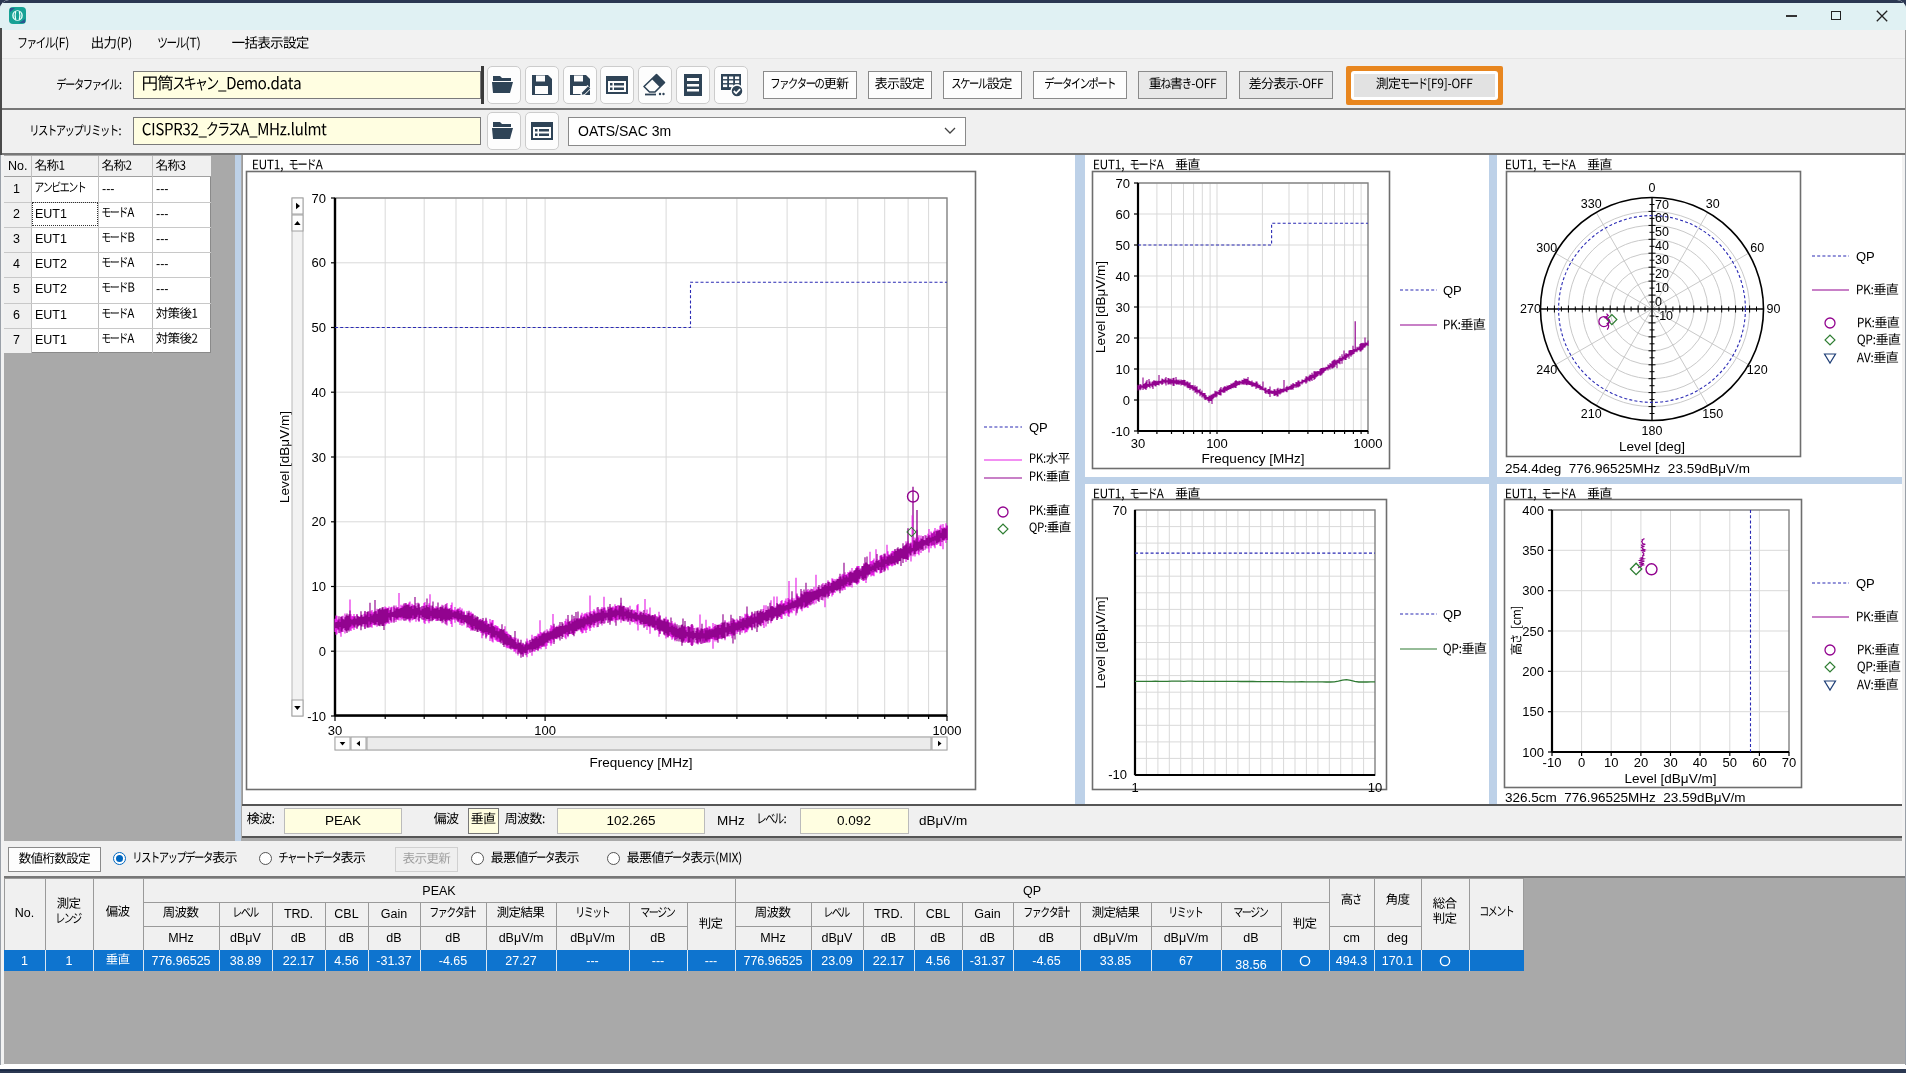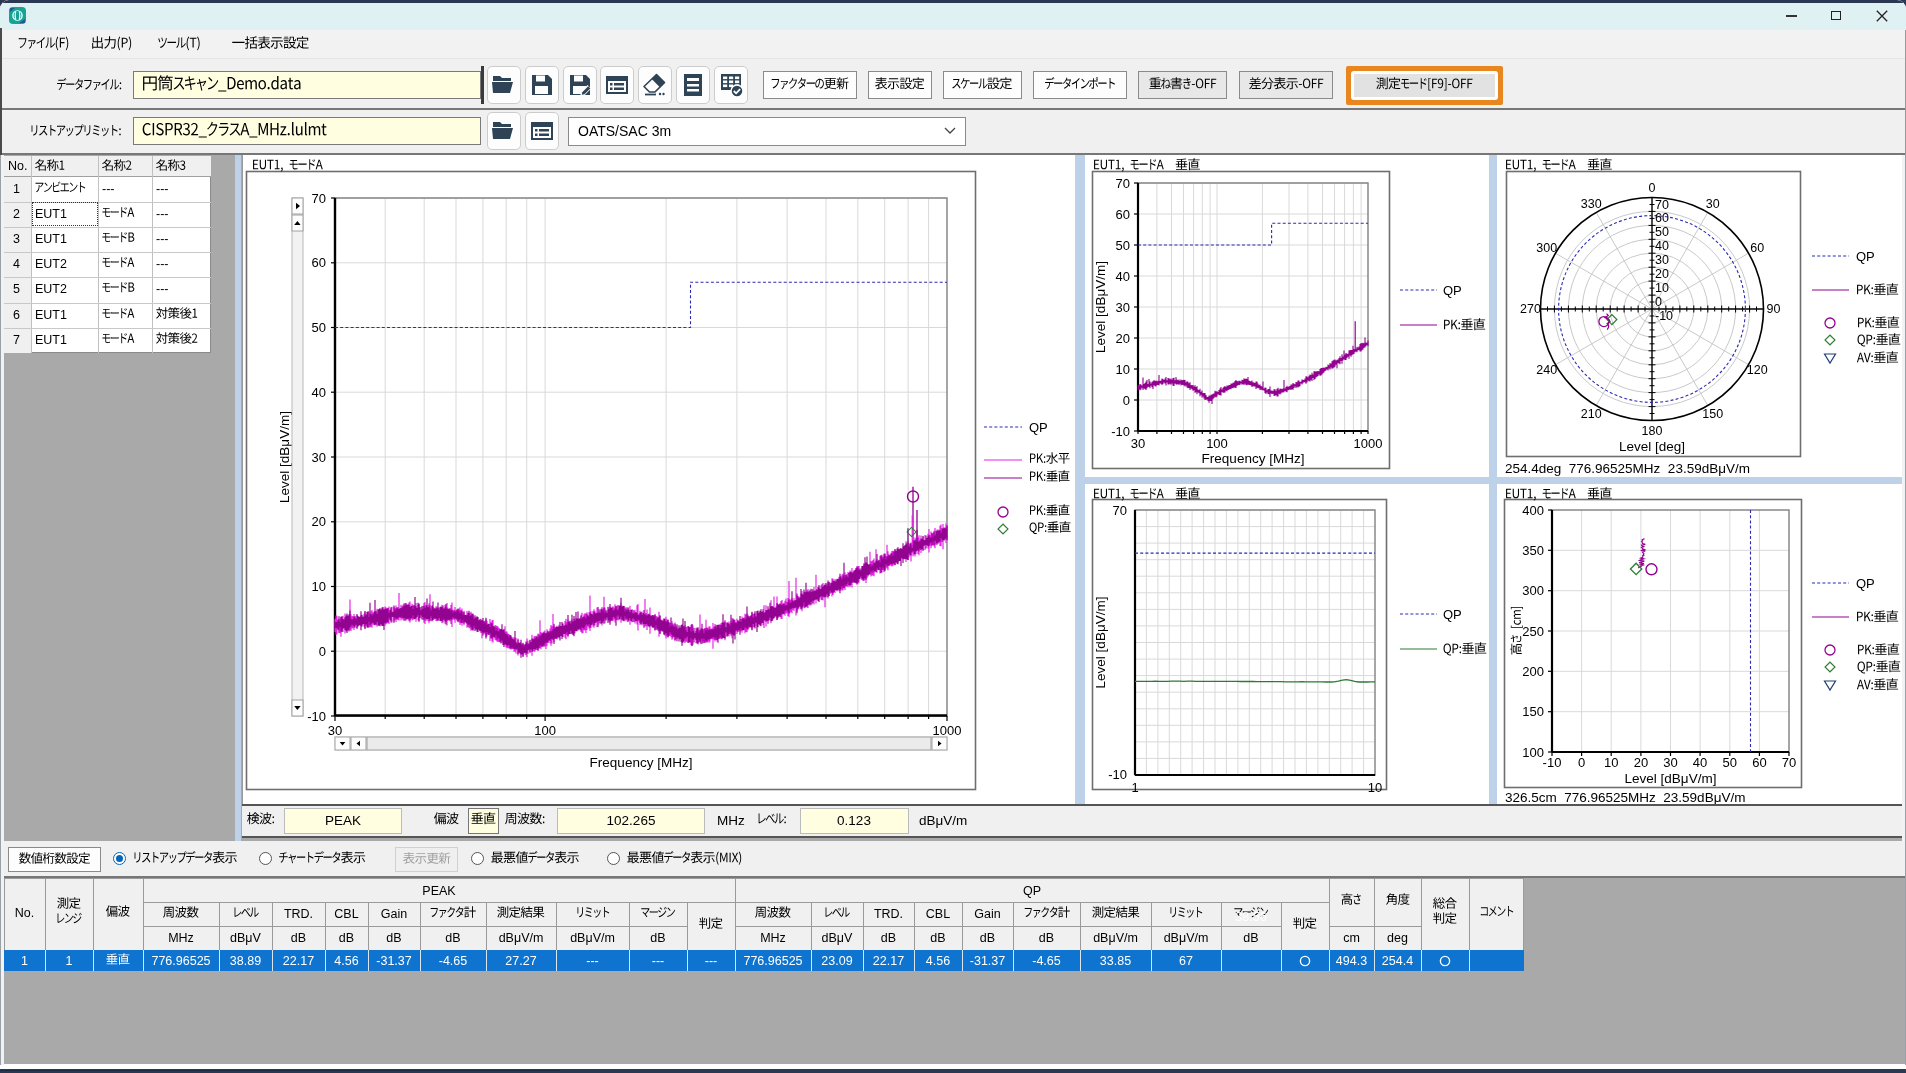--- a/index.html
+++ b/index.html
@@ -1202,21 +1202,21 @@
       <svg width="30" height="16" style="display:block;overflow:visible">
         <g fill="#000" transform="translate(0 11.18) scale(0.013000 -0.013000)">
           <use href="#g30EC" transform="translate(-60 0) scale(0.8 1)"></use>
           <use href="#g30D9" transform="translate(620 0) scale(0.8 1)"></use>
           <use href="#g30EB" transform="translate(1300 0) scale(0.8 1)"></use>
           <use href="#g003A" transform="translate(2034 0) scale(0.92 1)"></use>
         </g>
       </svg>
     </div>
     <div style="position:absolute;left:800px;top:808px;width:109px;height:26px;background:#fffee1;border:1px solid #bbb;"></div>
-    <div style="position:absolute;left:854px;top:813px;transform:translateX(-50%);font-size:13.5px;color:#000;white-space:nowrap;">0.123</div>
+    <div style="position:absolute;left:854px;top:813px;transform:translateX(-50%);font-size:13.5px;color:#000;white-space:nowrap;">0.092</div>
     <div style="position:absolute;left:919px;top:813px;font-size:13.5px;color:#000;">dBμV/m</div>
     <div style="position:absolute;left:0px;top:841px;width:1906px;height:37px;background:#f0f0f0;border-bottom:2px solid #777;"></div>
     <div style="position:absolute;left:8px;top:847px;width:93px;height:25px;background:#fdfdfd;border:1px solid #8a8a8a;"></div>
     <div style="position:absolute;left:18.875px;top:852px">
       <svg width="71" height="16" style="display:block;overflow:visible">
         <g fill="#000" transform="translate(0 10.75) scale(0.012500 -0.012500)">
           <use href="#g6570" x="-25"></use>
           <use href="#g5024" x="925"></use>
           <use href="#g6841" x="1875"></use>
           <use href="#g6570" x="2825"></use>
@@ -1617,26 +1617,26 @@
     <div style="position:absolute;left:658px;top:954px;transform:translateX(-50%);font-size:12.5px;color:#fff;white-space:nowrap;">---</div>
     <div style="position:absolute;left:711px;top:954px;transform:translateX(-50%);font-size:12.5px;color:#fff;white-space:nowrap;">---</div>
     <div style="position:absolute;left:773px;top:954px;transform:translateX(-50%);font-size:12.5px;color:#fff;white-space:nowrap;">776.96525</div>
     <div style="position:absolute;left:837px;top:954px;transform:translateX(-50%);font-size:12.5px;color:#fff;white-space:nowrap;">23.09</div>
     <div style="position:absolute;left:888.5px;top:954px;transform:translateX(-50%);font-size:12.5px;color:#fff;white-space:nowrap;">22.17</div>
     <div style="position:absolute;left:938px;top:954px;transform:translateX(-50%);font-size:12.5px;color:#fff;white-space:nowrap;">4.56</div>
     <div style="position:absolute;left:987.5px;top:954px;transform:translateX(-50%);font-size:12.5px;color:#fff;white-space:nowrap;">-31.37</div>
     <div style="position:absolute;left:1046.5px;top:954px;transform:translateX(-50%);font-size:12.5px;color:#fff;white-space:nowrap;">-4.65</div>
     <div style="position:absolute;left:1115.5px;top:954px;transform:translateX(-50%);font-size:12.5px;color:#fff;white-space:nowrap;">33.85</div>
     <div style="position:absolute;left:1186px;top:954px;transform:translateX(-50%);font-size:12.5px;color:#fff;white-space:nowrap;">67</div>
-    <div style="position:absolute;left:1251px;top:910px;transform:translateX(-50%);font-size:12.5px;color:#fff;white-space:nowrap;">38.56</div>
+    <div style="position:absolute;left:1251px;top:958px;transform:translateX(-50%);font-size:12.5px;color:#fff;white-space:nowrap;">38.56</div>
     <svg style="position:absolute;left:1299px;top:954.5px" width="12" height="12">
       <circle cx="6" cy="6" r="4.6" fill="none" stroke="#fff" stroke-width="1.4"></circle>
     </svg>
     <div style="position:absolute;left:1351.5px;top:954px;transform:translateX(-50%);font-size:12.5px;color:#fff;white-space:nowrap;">494.3</div>
-    <div style="position:absolute;left:1397.5px;top:954px;transform:translateX(-50%);font-size:12.5px;color:#fff;white-space:nowrap;">254.4</div>
+    <div style="position:absolute;left:1397.5px;top:954px;transform:translateX(-50%);font-size:12.5px;color:#fff;white-space:nowrap;">170.1</div>
     <svg style="position:absolute;left:1439px;top:954.5px" width="12" height="12">
       <circle cx="6" cy="6" r="4.6" fill="none" stroke="#fff" stroke-width="1.4"></circle>
     </svg>
     <div style="position:absolute;left:0px;top:1064px;width:1906px;height:6px;background:#fff;"></div>
     <div style="position:absolute;left:0px;top:1069px;width:1906px;height:4px;background:#2b3852;"></div>
     <div style="position:absolute;left:0px;top:1070px;width:560px;height:3px;background:#1b2a45;"></div>
     <svg width="0" height="0" style="position:absolute">
       <defs>
         <path id="g0028" d="M239 -196 295 -171C209 -29 168 141 168 311C168 480 209 649 295 792L239 818C147 668 92 507 92 311C92 114 147 -47 239 -196Z"></path>
         <path id="g0029" d="M99 -196C191 -47 246 114 246 311C246 507 191 668 99 818L42 792C128 649 171 480 171 311C171 141 128 -29 42 -171Z"></path>

